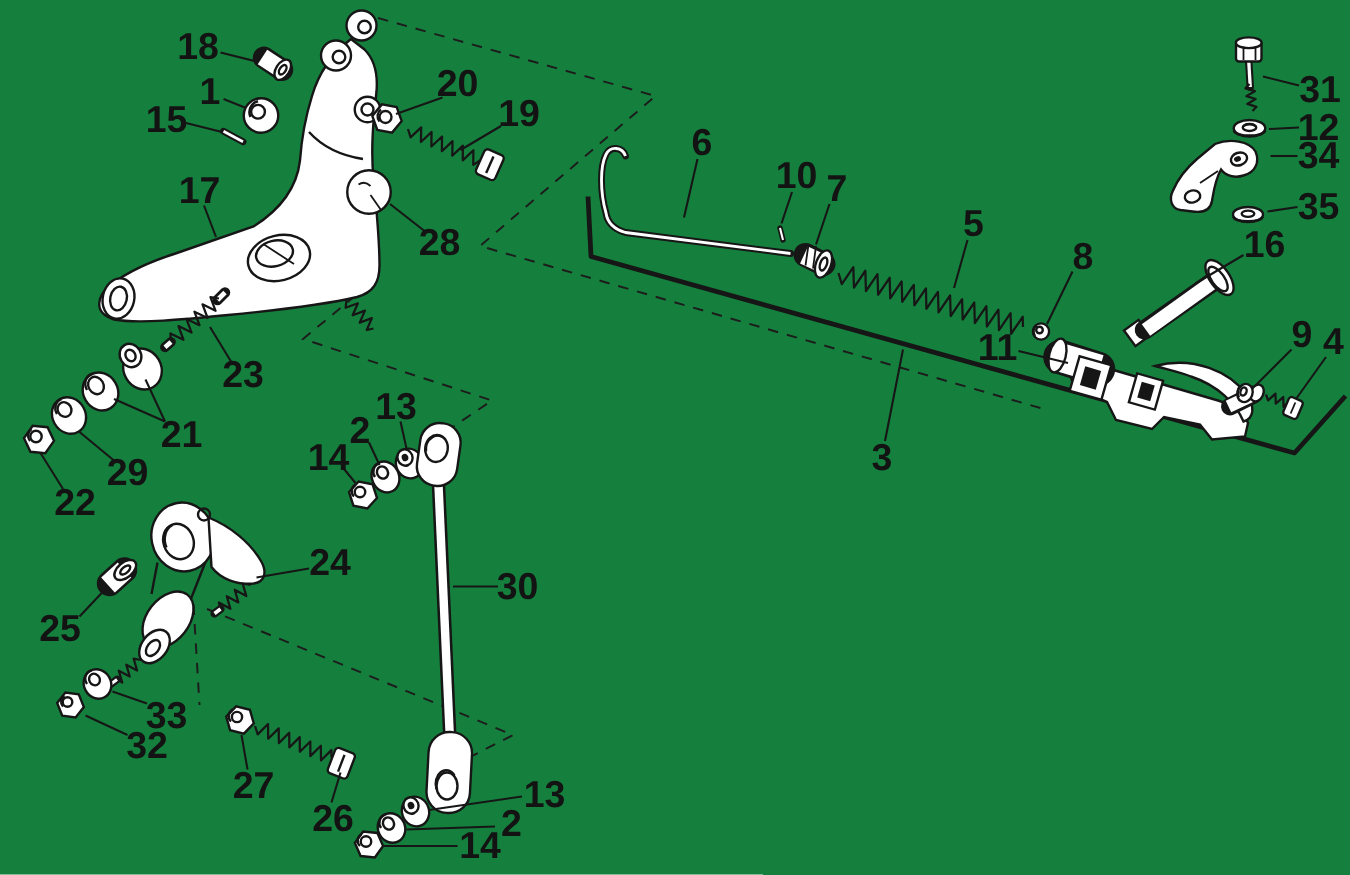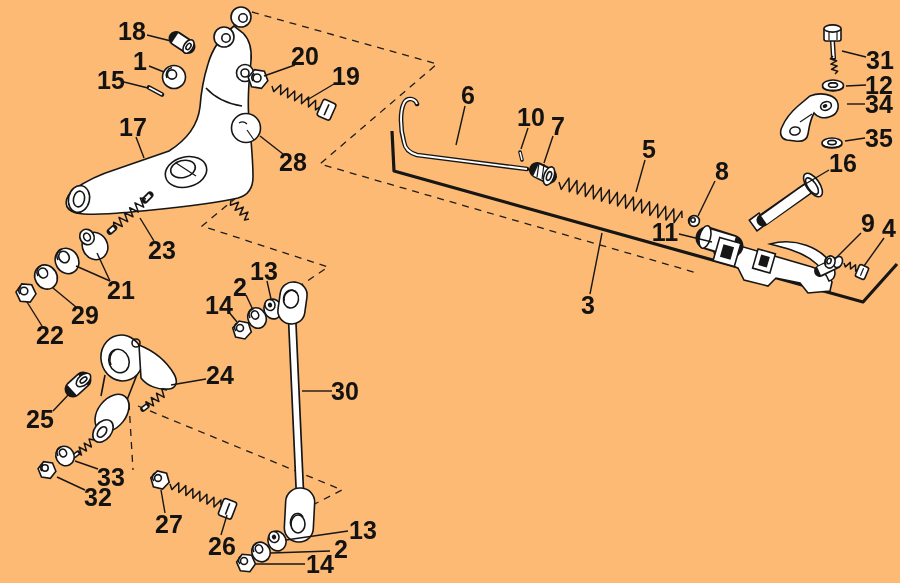--- a/index.html
+++ b/index.html
@@ -1,16 +1,16 @@
 <!DOCTYPE html>
 <html><head>
 <meta charset="utf-8">
 <style>
   html,body{margin:0;padding:0;background:#e8e8e8;}
-  .stage{width:900px;height:583px;background:#fdba74;position:relative;margin:0 auto;overflow:hidden;}
+  .stage{width:900px;height:583px;background:#15803d;position:relative;margin:0 auto;overflow:hidden;}
   svg{display:block;}
   .part{stroke:#161616;stroke-width:1.6;fill:#ffffff;}
   .ln{stroke:#161616;stroke-width:1.6;fill:none;}
   .thin{stroke:#161616;stroke-width:1.2;fill:none;}
   .dark{fill:#161616;stroke:none;}
   .dash{stroke:#1c1c1c;stroke-width:1.3;fill:none;stroke-dasharray:7 6;}
   .coil{stroke:#161616;stroke-width:1.5;fill:none;stroke-linejoin:round;}
   .hollow-b{stroke:#161616;fill:none;stroke-linecap:round;}
   .hollow-w{stroke:#ffffff;fill:none;stroke-linecap:butt;}
   .leader{stroke:#161616;stroke-width:1.4;fill:none;}

